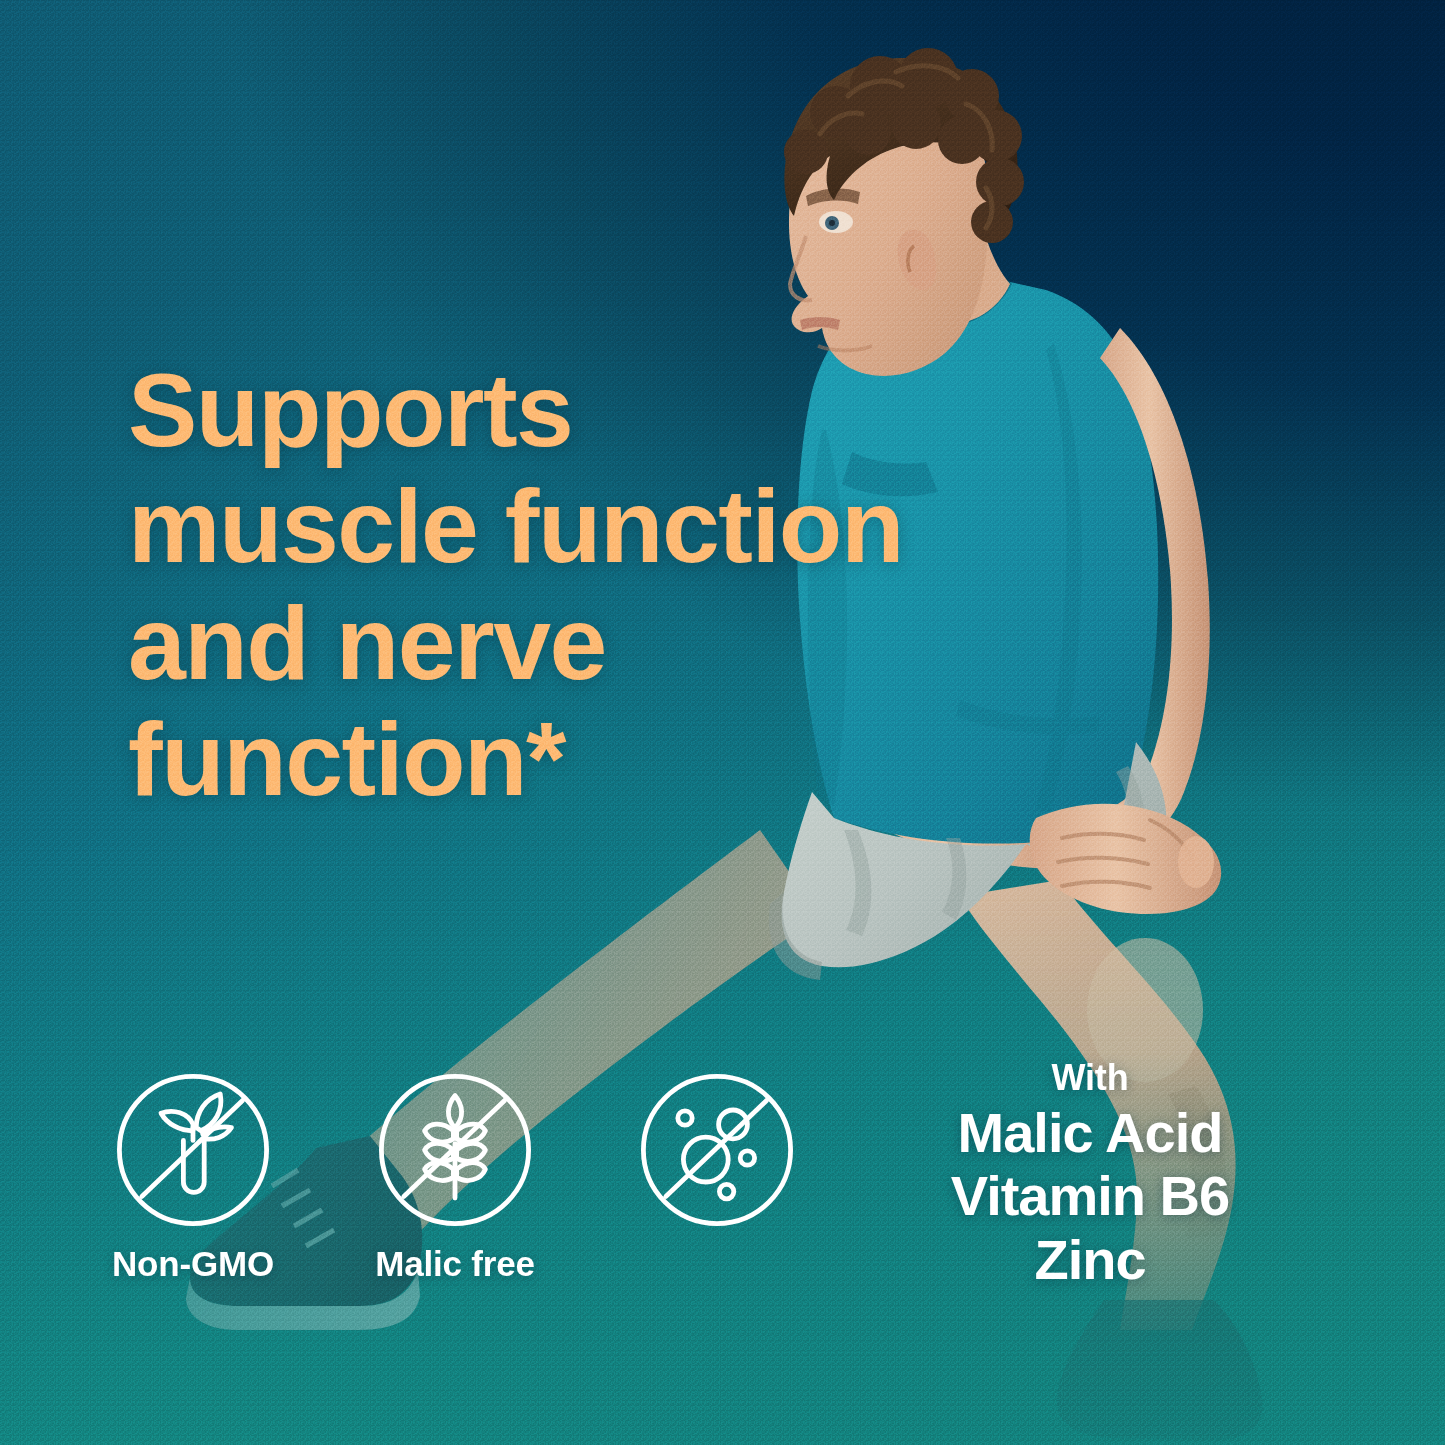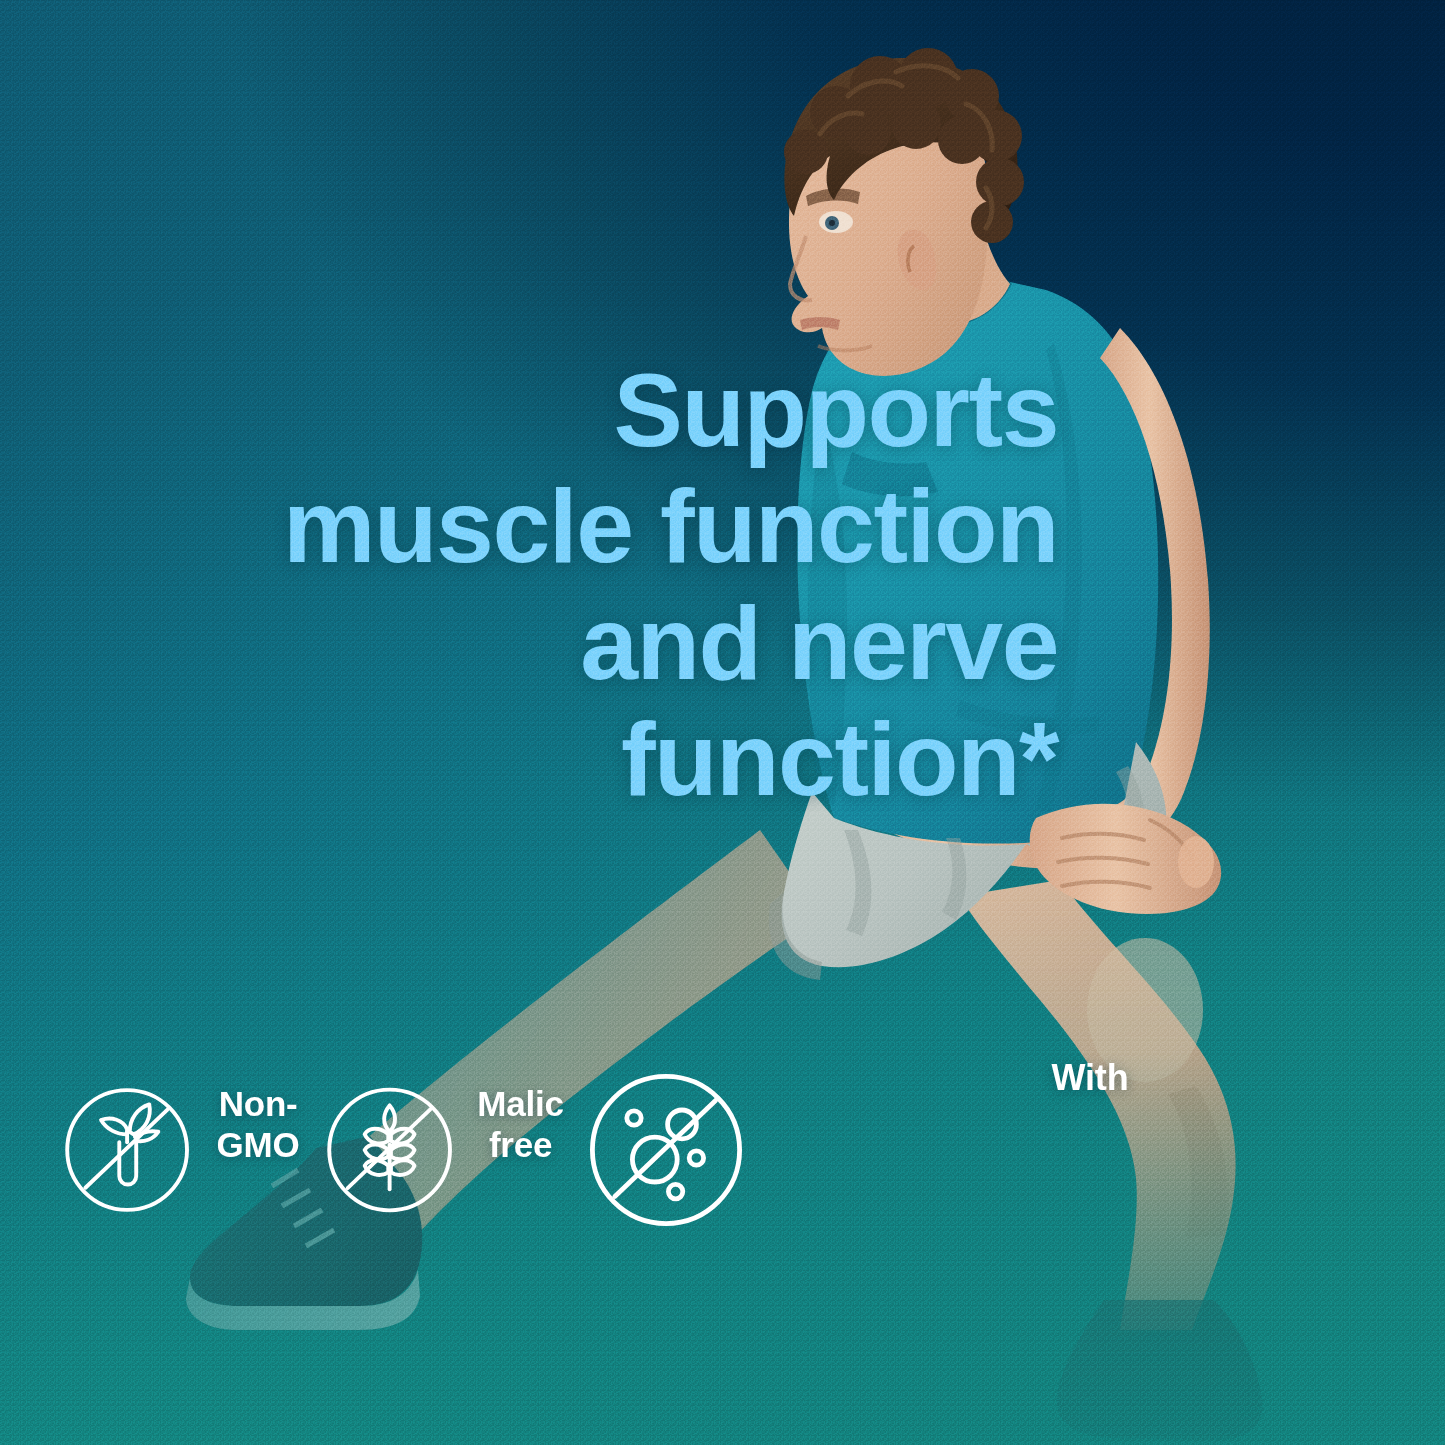--- a/index.html
+++ b/index.html
@@ -71,43 +71,44 @@
     width: 1445px; height: 1445px;
   }
   .model svg { display:block; width:100%; height:100%; }
 
   
   .headline {
     position: absolute;
     left: 128px;
     top: 352px;
     width: 930px;
-    text-align: right;
-    color: #7dd3fc;
+    text-align: left;
+    color: #fdba74;
     font-weight: 700;
     font-size: 104px;
     line-height: 1.12;
     letter-spacing: -1.5px;
     text-shadow: 0 2px 16px rgba(4,40,56,.32);
     white-space: pre-line;
   }
 
   
   .badges {
     position: absolute;
     left: 62px;
     top: 1070px;
     width: 820px;
     display: flex;
     align-items: flex-start;
   }
   .badge {
     width: 262px;
     display: flex;
-    flex-direction: row;
+    flex-direction: column;
+    align-items: center;
   }
   .badge-ico {
     width: 160px;
     height: 160px;
   }
   .badge-ico svg { display: block; width: 100%; height: 100%; }
   .badge-label {
     margin-top: 14px;
     color: #ffffff;
     font-weight: 700;
@@ -421,18 +422,21 @@
             <path d="M18,79 L81,19"></path>
           </g>
         </svg>
       </div>
     </div>
 
   </div>
 
   <div class="ingredients">
     <div class="ing-with">With</div>
+    <div class="ing-list">Malic Acid
+Vitamin B6
+Zinc</div>
   </div>
 
 
   <div class="bg-grain"></div>
 
 </div>
 
 </body></html>

